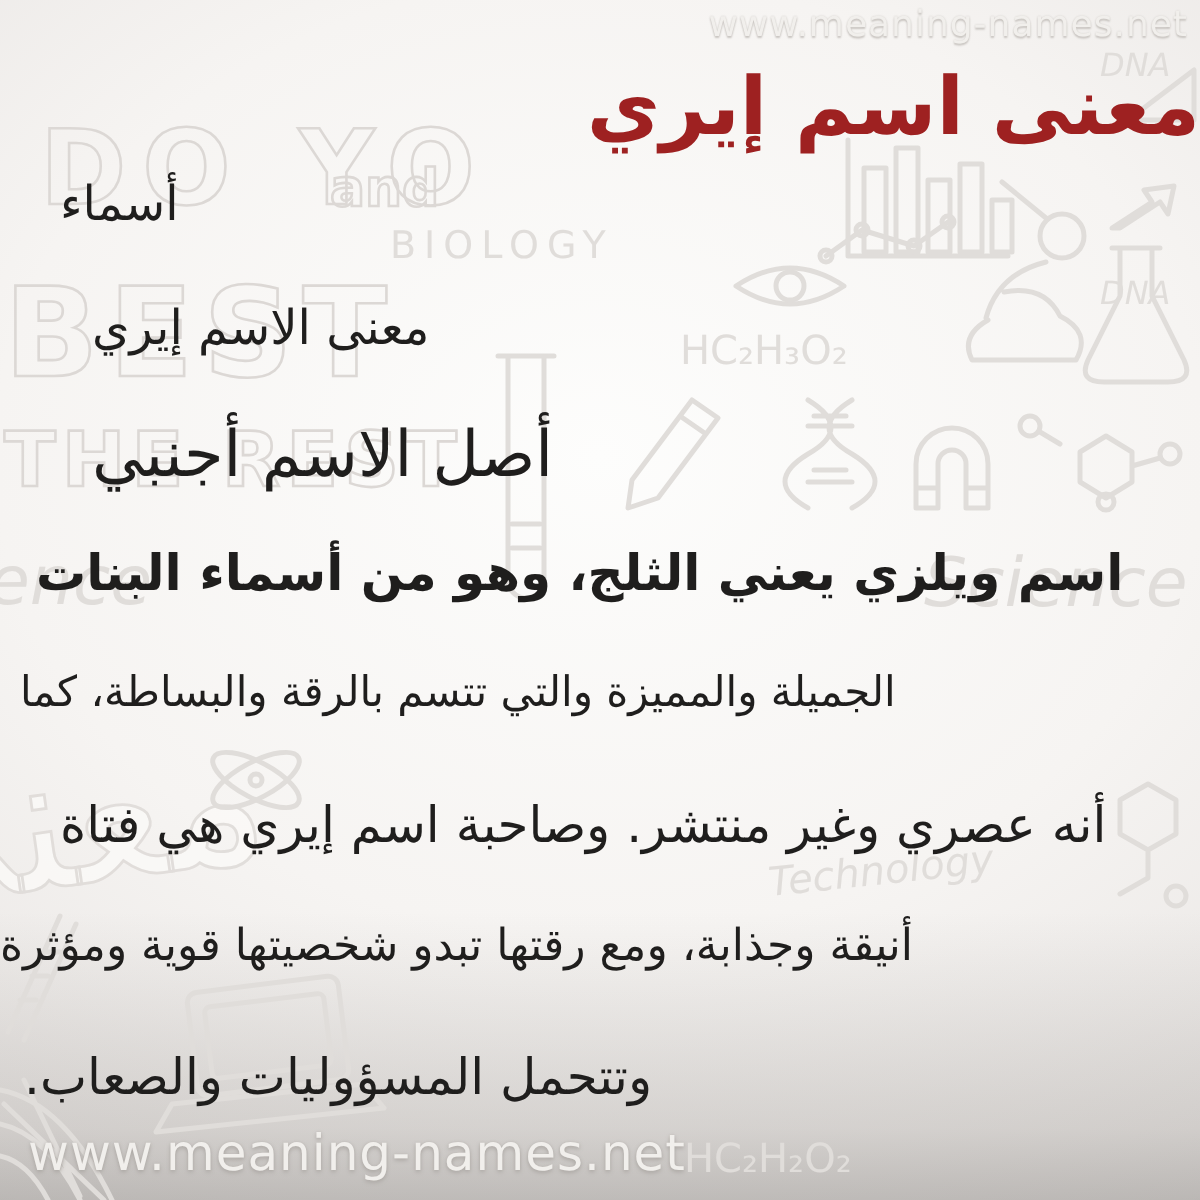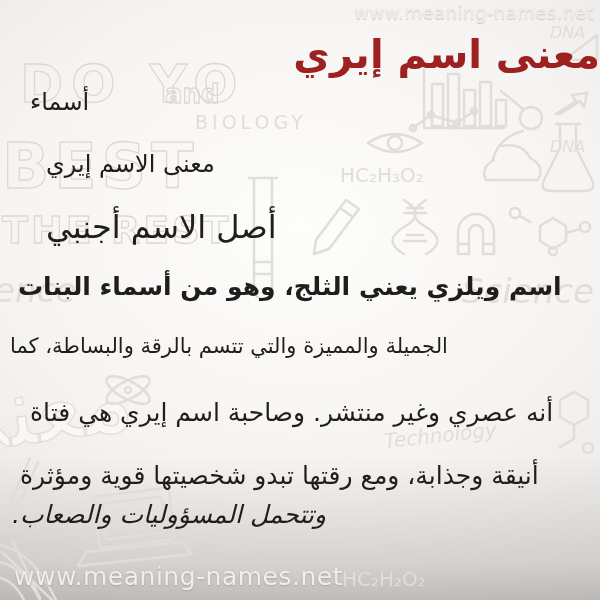--- a/index.html
+++ b/index.html
@@ -29,22 +29,22 @@
     position:absolute;top:4px;left:0;width:600px;text-align:right;
     direction:rtl;font-size:40px;font-weight:700;color:var(--red);white-space:nowrap;
   }
   .line{position:absolute;direction:rtl;white-space:nowrap;color:var(--text);}
   .name-line{left:30px;top:88px;font-size:24px;}
   .meaning-heading{left:46px;top:150px;font-size:24px;}
   .origin-heading{left:46px;top:208px;font-size:32px;}
   .p0{left:18px;top:272px;font-size:25px;font-weight:bold;}
   .p1{left:10px;top:334px;font-size:21px;}
   .p2{left:30px;top:398px;font-size:25px;}
-  .p3{left:20px;top:461px;font-size:25px;}
-  .p4{left:12px;top:500px;font-size:25px;font-style:italic;}
+  .p3{left:0;top:461px;font-size:22px;}
+  .p4{left:12px;top:524px;font-size:25px;}
   .bubble{fill:none;stroke:#dcd8d5;stroke-width:1.3px;font-weight:bold;}
   .faint{fill:var(--doodle);}
   .sketch{fill:none;stroke:var(--doodle);stroke-width:2.5;stroke-linecap:round;stroke-linejoin:round;}
 </style>
 </head>
 <body>
 
 <svg class="doodle-layer" width="600" height="600" viewBox="0 0 600 600" aria-hidden="true">
 
   <text class="bubble" x="20" y="102" font-size="52" letter-spacing="8">DO YO</text>

